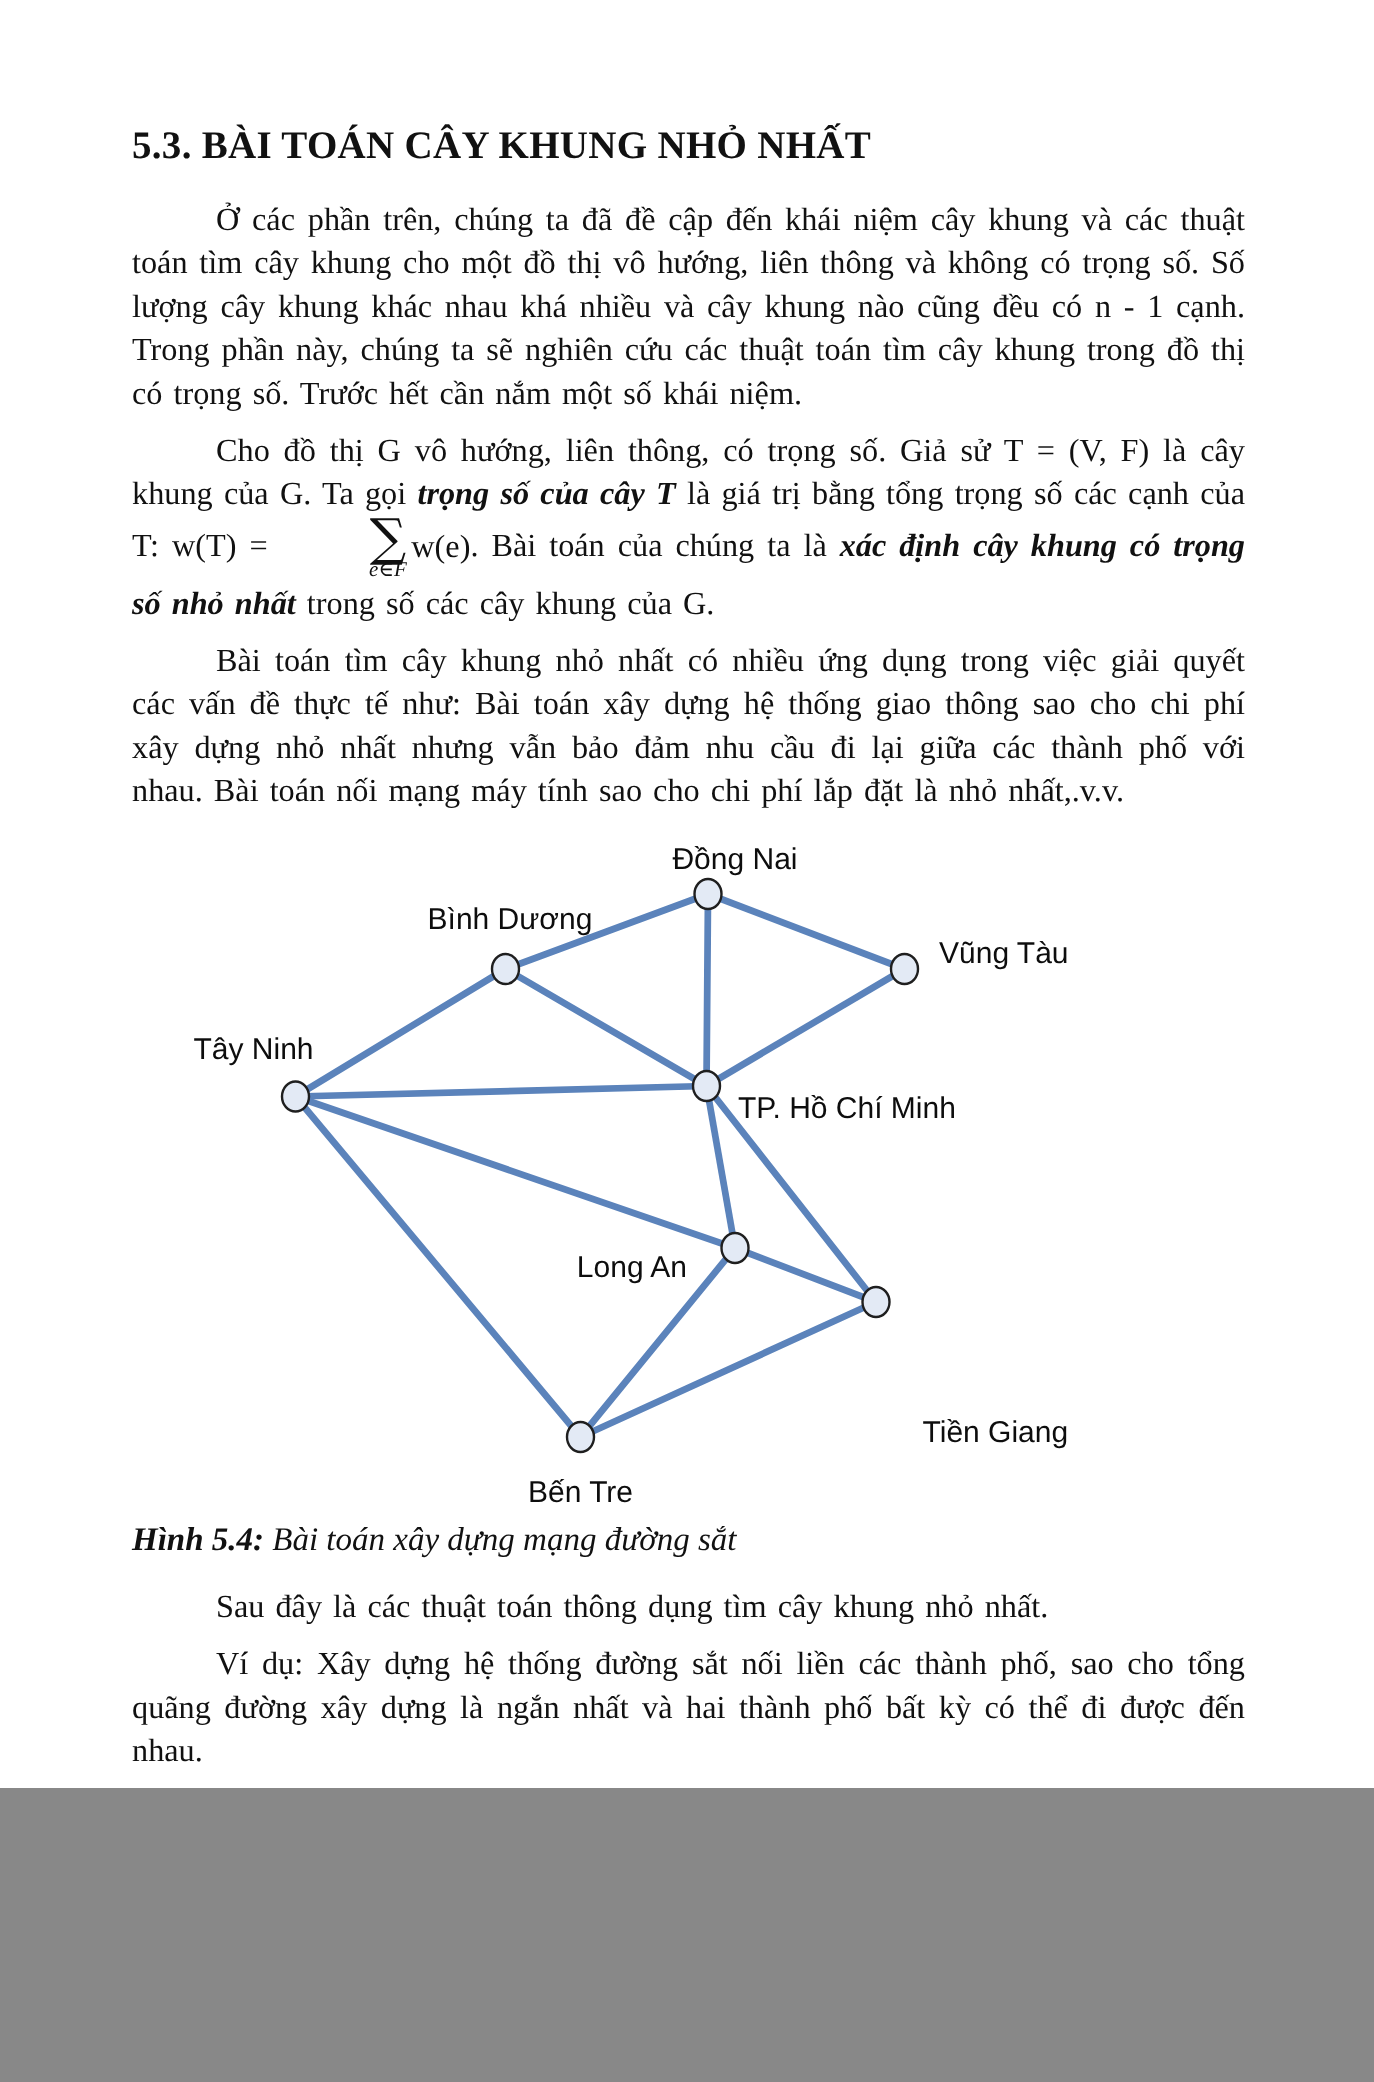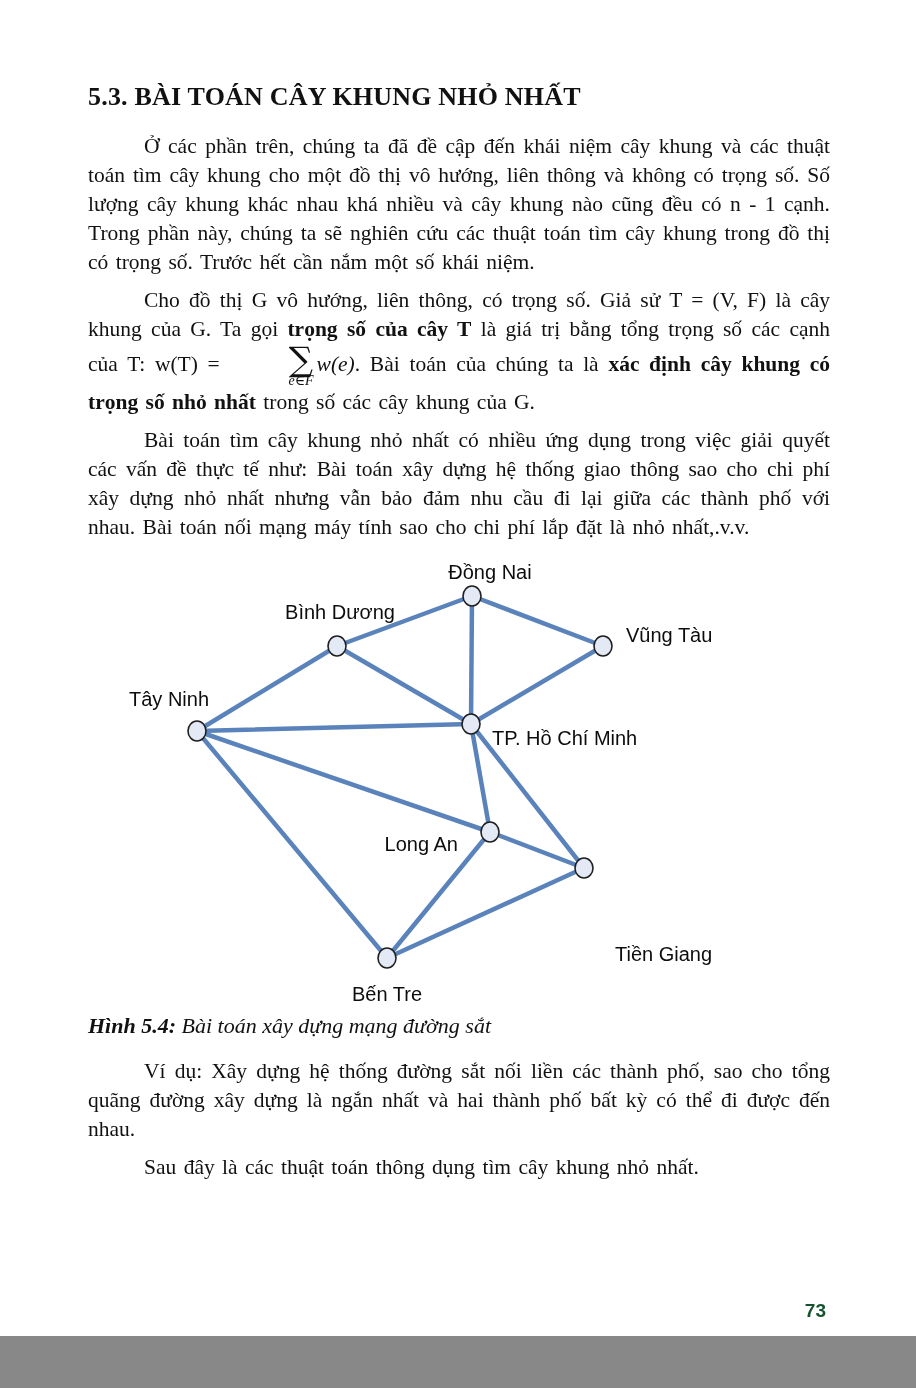--- a/index.html
+++ b/index.html
@@ -1,18 +1,18 @@
 <!DOCTYPE html>
 <html lang="vi"><head>
 <meta charset="utf-8">
 <style>
   html,body{margin:0;padding:0;background:#888;}
   .page{
     position:relative;
-    width:916px;height:1336px;
+    width:916px;height:1192px;
     background:#ffffff;
     margin:0 auto;
     font-family:"Liberation Serif","DejaVu Serif",serif;
     color:#111;
     overflow:hidden;
   }
   .content{
     position:absolute;
     left:88px;top:82px;
     width:742px;
@@ -25,22 +25,22 @@
     font-family:"Liberation Serif","DejaVu Serif",serif;
   }
   p.body-par{
     font-size:21.5px;
     line-height:29px;
     text-align:justify;
     text-indent:56px;
     margin:0 0 9px 0;
     word-spacing:2px;
   }
-  .b{font-weight:bold;}
-  .it{font-style:italic;}
+  .b{font-weight:bold;font-style:italic;}
+  .it{}
   
   .formula{white-space:nowrap;}
   .sigma-stack{
     display:inline-block;
     vertical-align:middle;
     text-align:center;
     line-height:1;
     margin:0 3px;
   }
   .sigma{
@@ -127,19 +127,19 @@
           <text x="458" y="928" text-anchor="end" class="graph-label">Long An</text>
           <ellipse cx="584" cy="945" rx="9" ry="10" fill="#e3eaf5" stroke="#1f1f1f" stroke-width="1.6"></ellipse>
           <text x="615" y="1038" text-anchor="start" class="graph-label">Tiền Giang</text>
           <ellipse cx="387" cy="1035" rx="9" ry="10" fill="#e3eaf5" stroke="#1f1f1f" stroke-width="1.6"></ellipse>
           <text x="387" y="1078" text-anchor="middle" class="graph-label">Bến Tre</text>
         </svg>
     </div>
 
     <div class="figure-caption"><span class="cap-label">Hình 5.4:</span><span> Bài toán xây dựng mạng đường sắt</span></div>
 
+    <p class="body-par">Sau đây là các thuật toán thông dụng tìm cây khung nhỏ nhất.</p>
+
     <p class="body-par">Ví dụ: Xây dựng hệ thống đường sắt nối liền các thành phố, sao cho tổng quãng đường xây dựng là ngắn nhất và hai thành phố bất kỳ có thể đi được đến nhau.</p>
-
-    <p class="body-par">Sau đây là các thuật toán thông dụng tìm cây khung nhỏ nhất.</p>
   </div>
 
   <div class="page-number">73</div>
 </div>
 
 </body></html>

